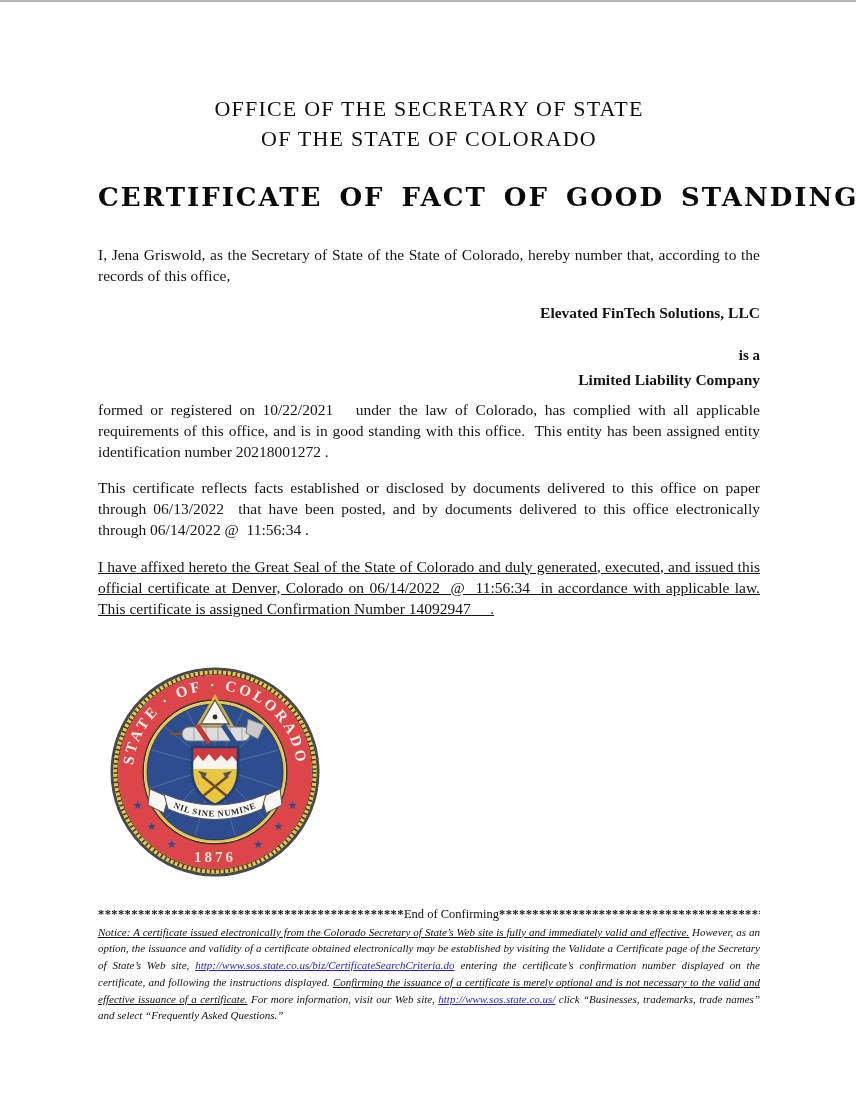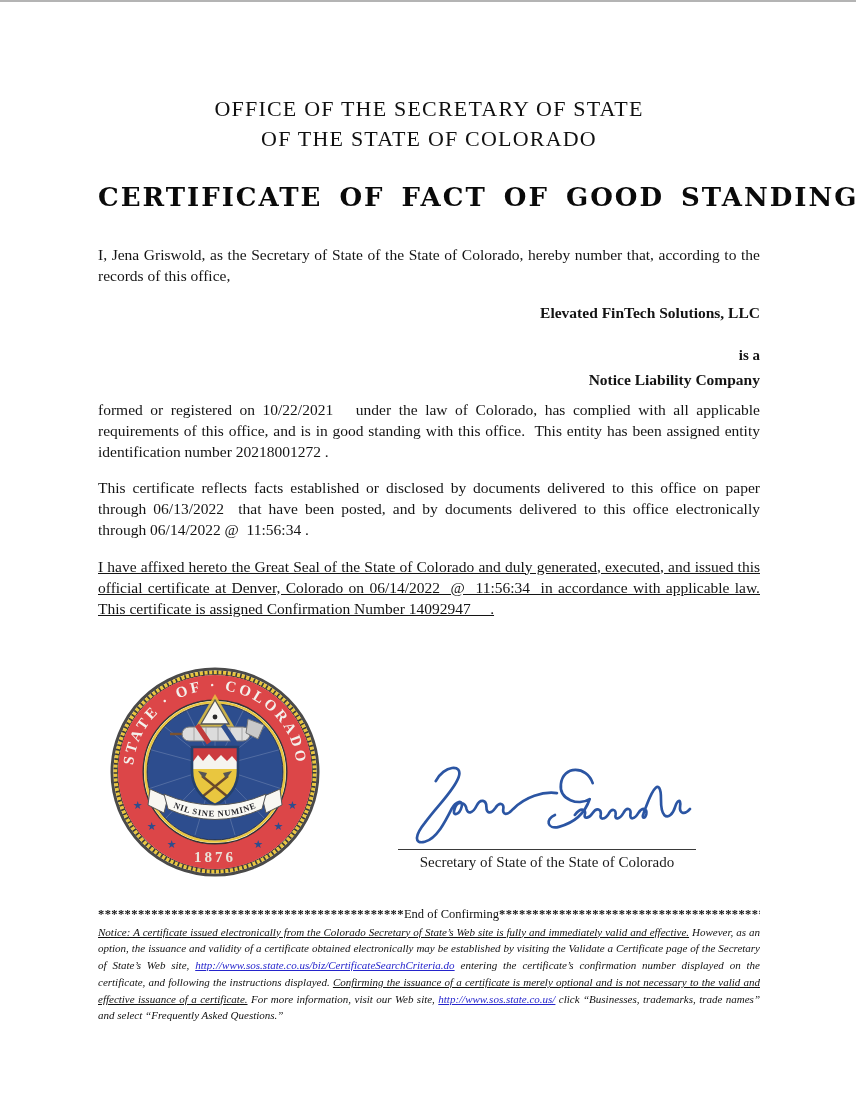--- a/index.html
+++ b/index.html
@@ -45,21 +45,21 @@
     <div class="header">
       <div>OFFICE OF THE SECRETARY OF STATE</div>
       <div>OF THE STATE OF COLORADO</div>
     </div>
 
     <div class="doc-title">CERTIFICATE OF FACT OF GOOD STANDING</div>
 
     <p class="para intro">I, Jena Griswold, as the Secretary of State of the State of Colorado, hereby number that, according to the records of this office,</p>
     <div class="para center entity-name">Elevated FinTech Solutions, LLC</div>
     <div class="para center is-a">is a</div>
-    <div class="para center entity-type">Notice Liability Company</div>
+    <div class="para center entity-type">Limited Liability Company</div>
     <p class="para p-formed">formed or registered on 10/22/2021&nbsp;&nbsp; under the law of Colorado, has complied with all applicable requirements of this office, and is in good standing with this office.&nbsp; This entity has been assigned entity identification number 20218001272 .</p>
     <p class="para p-reflects">This certificate reflects facts established or disclosed by documents delivered to this office on paper through 06/13/2022&nbsp; that have been posted, and by documents delivered to this office electronically through 06/14/2022&nbsp;@&nbsp; 11:56:34 .</p>
     <p class="para p-affixed">I have affixed hereto the Great Seal of the State of Colorado and duly generated, executed, and issued this official certificate at Denver, Colorado on 06/14/2022&nbsp; @&nbsp; 11:56:34&nbsp; in accordance with applicable law. This certificate is assigned Confirmation Number 14092947&nbsp;&nbsp;&nbsp;&nbsp; .</p>
 
     <div class="seal-row">
 
       <div class="seal-wrap">
         <svg viewBox="0 0 210 210" width="210" height="210">
           <defs>
             <path id="ringPath" d="M 26.6 129 A 82 82 0 1 1 183.4 129"></path>
@@ -132,32 +132,20 @@
             <polygon points="40,122 58,130 54,146 38,138" fill="#f8f7f2" stroke="#555" stroke-width="1"></polygon>
             <polygon points="170,122 152,130 156,146 172,138" fill="#f8f7f2" stroke="#555" stroke-width="1"></polygon>
             <path d="M54 127 Q105 149 156 127 L152 142 Q105 163 58 142 Z" fill="#faf9f4" stroke="#555" stroke-width="1"></path>
             <text class="motto-text">
               <textPath href="#bannerPath" startOffset="50%" text-anchor="middle">NIL SINE NUMINE</textPath>
             </text>
           </g>
         </svg>
       </div>
 
-      <div class="sig-block">
-        <svg class="sig-svg" viewBox="0 0 300 96">
-          <title>Jena Griswold</title>
-          <g fill="none" stroke-width="2.7" stroke-linecap="round" stroke-linejoin="round" stroke="#2B55A3">
-            <path d="M38 24 C46 8 66 6 61 20 C56 34 40 48 27 66 C18 77 15 88 27 85 C39 82 48 64 54 52 C58 44 66 42 64 50 C62 58 54 60 57 52 C60 42 68 46 69 52 C70 57 75 57 79 49 C83 41 89 43 89 50 C89 56 93 58 98 51 C102 45 107 46 106 52 C105 58 110 59 116 52 C128 40 146 34 160 36"></path>
-            <path d="M196 26 C190 8 166 8 164 27 C162 43 182 49 193 42 C188 57 177 66 162 70 C150 73 148 62 158 58"></path>
-            <path d="M178 58 C184 50 190 52 188 58 C187 62 192 62 196 56 C200 50 205 52 204 58 C203 63 208 63 212 57 C215 51 220 52 219 58 C218 63 223 63 227 56 C230 50 235 51 234 57 C233 63 238 63 242 56 C246 50 251 51 250 57 C249 62 245 62 247 57 C252 43 259 25 263 31 C267 37 262 51 268 58 C272 62 277 57 279 50 C281 43 285 41 284 49 C283 56 288 59 294 52"></path>
-          </g>
-        </svg>
-        <div class="sig-line"></div>
-        <div class="sig-title">Secretary of State of the State of Colorado</div>
-      </div>
     </div>
 
     <div class="endline"><span class="stars">**********************************************</span><span class="label">End of Confirming</span><span class="stars">******************************************************</span></div>
 
     <p class="notice"><span class="seg-u">Notice: A certificate issued electronically from the Colorado Secretary of State’s Web site is fully and immediately valid and effective.</span><span class="seg-plain"> However, as an option, the issuance and validity of a certificate obtained electronically may be established by visiting the Validate a Certificate page of the Secretary of State’s Web site, </span><span class="seg-link u2">http://www.sos.state.co.us/biz/CertificateSearchCriteria.do</span><span class="seg-plain"> entering the certificate’s confirmation number displayed on the certificate, and following the instructions displayed. </span><span class="seg-u">Confirming the issuance of a certificate is merely optional and is not necessary to the valid and effective issuance of a certificate.</span><span class="seg-plain"> For more information, visit our Web site, </span><span class="seg-link u2">http://www.sos.state.co.us/</span><span class="seg-plain"> click “Businesses, trademarks, trade names” and select “Frequently Asked Questions.”</span></p>
 
   </div>
 </div>
 
 </body></html>

